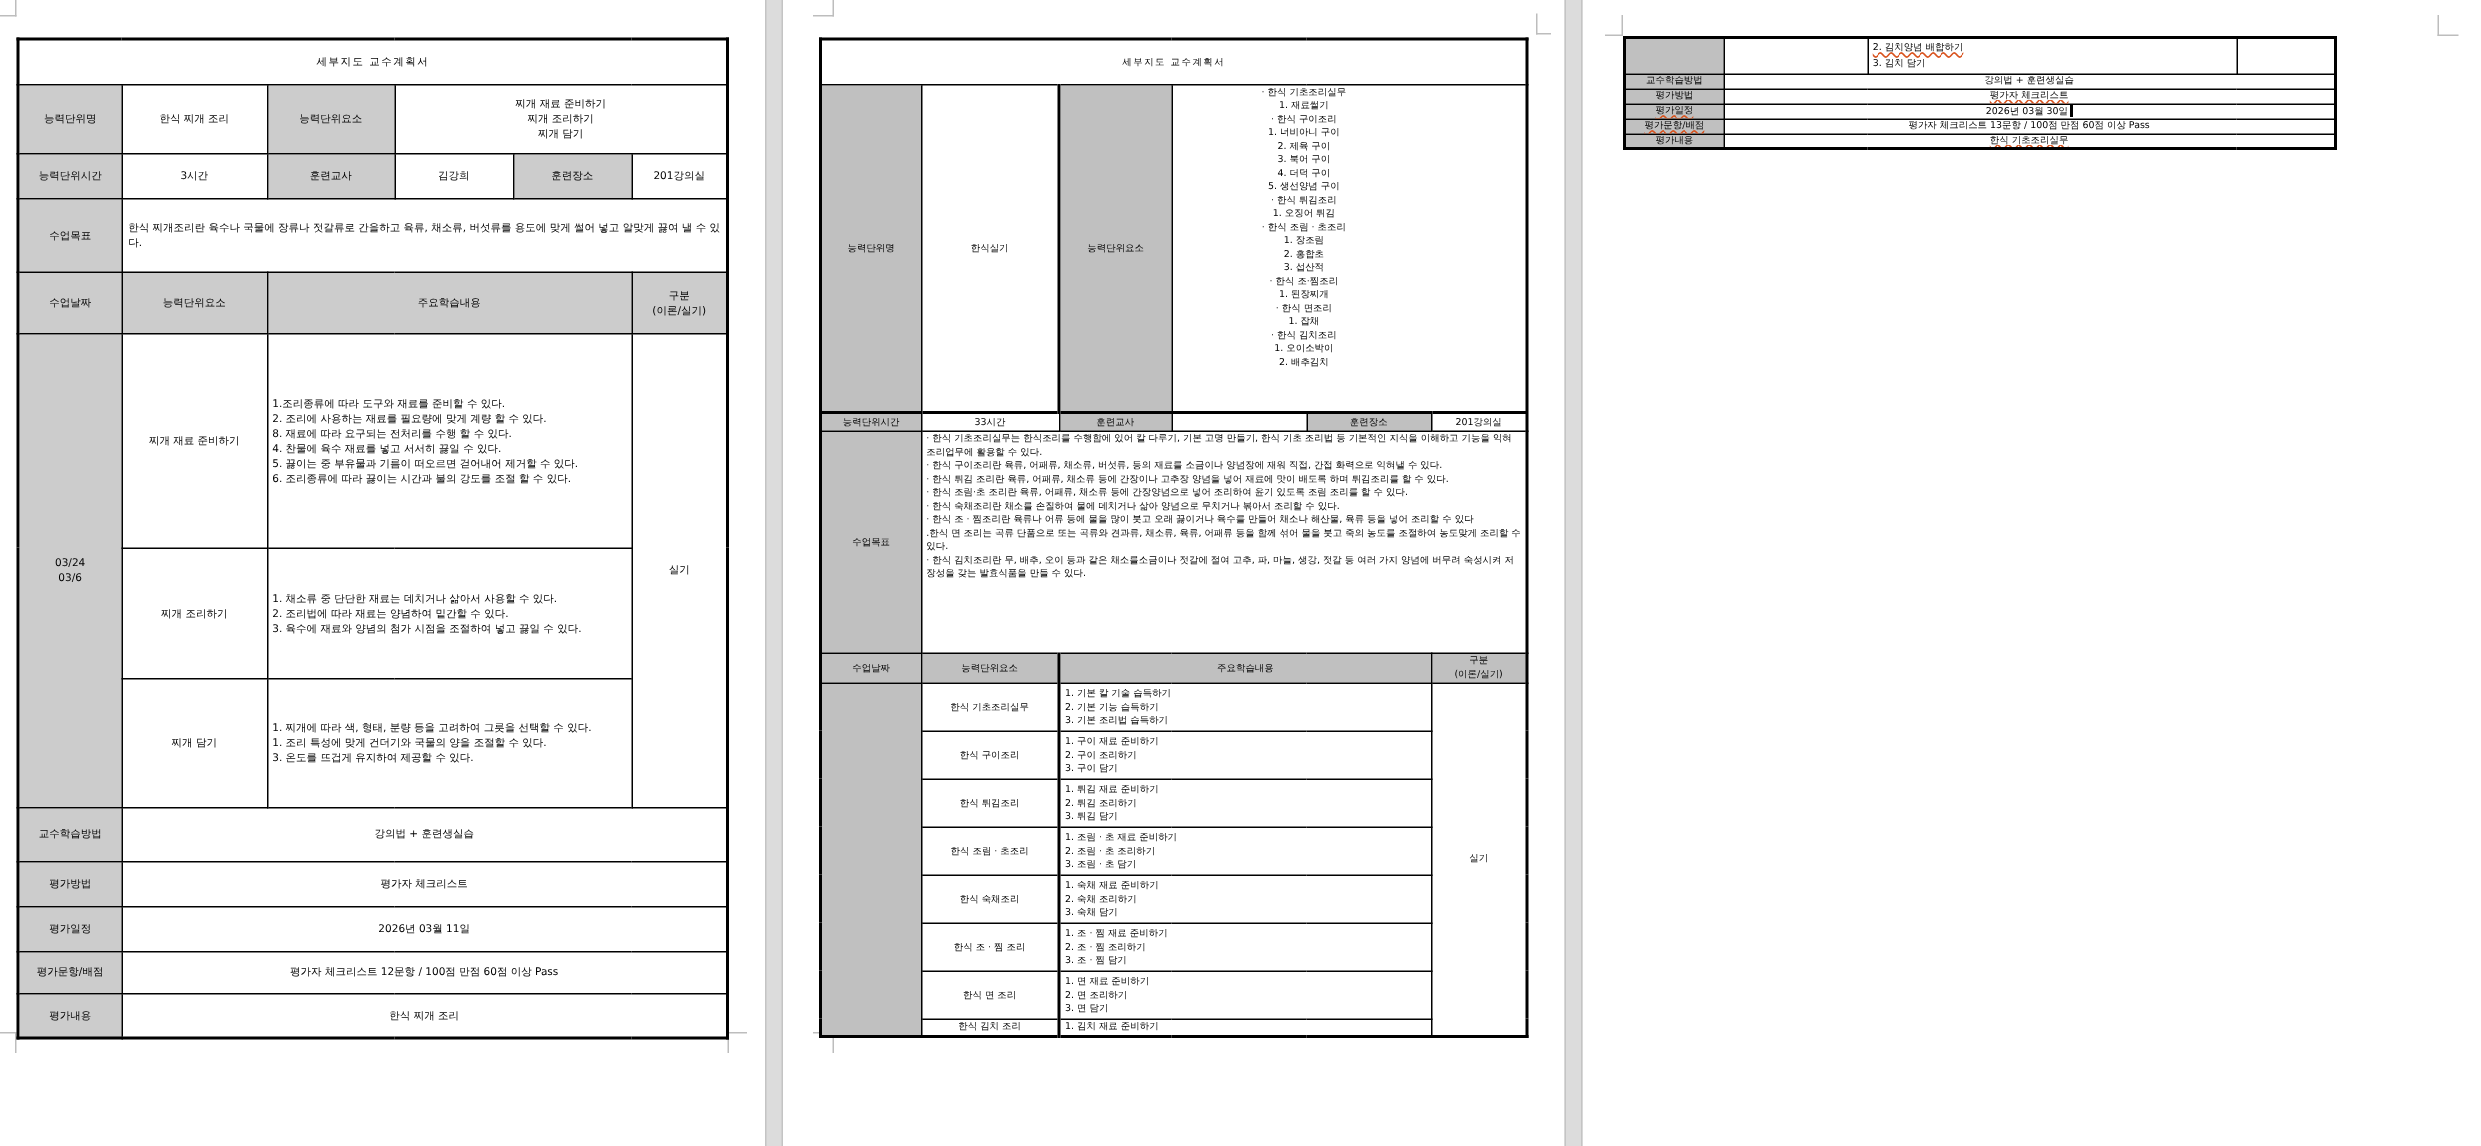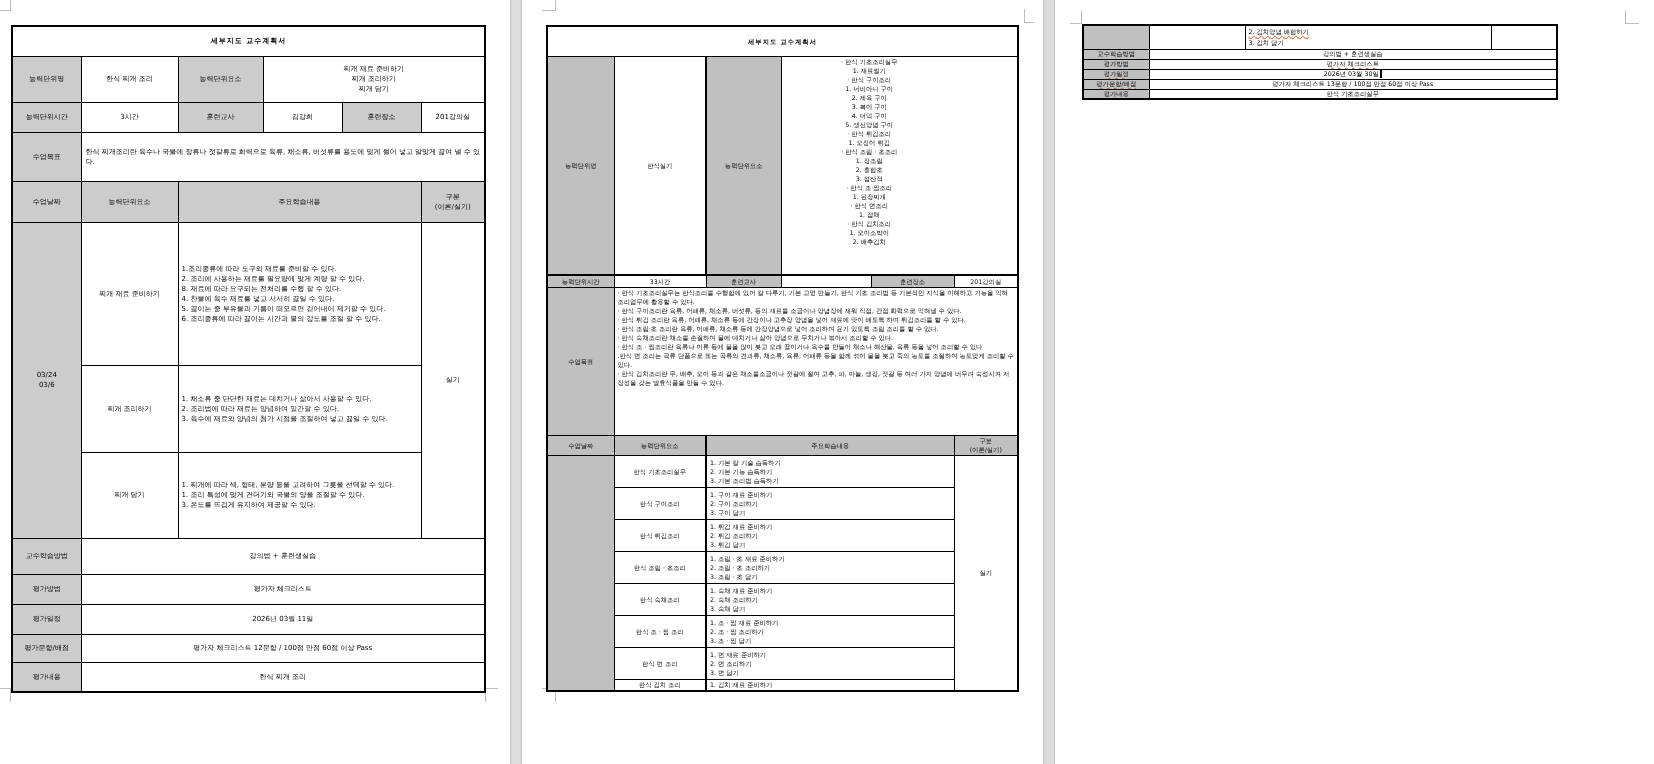--- a/index.html
+++ b/index.html
@@ -13,21 +13,21 @@
   .corner { position: absolute; width: 14px; height: 14px; border-color: #bdbdbd; border-style: solid; border-width: 0; }
   .corner.tl { border-right-width: 1px; border-bottom-width: 1px; }
   .corner.tr { border-left-width: 1px; border-bottom-width: 1px; }
   .corner.bl { border-right-width: 1px; border-top-width: 1px; }
   .corner.br { border-left-width: 1px; border-top-width: 1px; }
 
   table { border-collapse: collapse; table-layout: fixed; position: absolute; }
   td { border: 1px solid #000; text-align: center; vertical-align: middle; overflow: hidden; }
   .hd { background: #cccccc; }
   .hd2 { background: #c0c0c0; }
-  .title { font-size: 20px; height: 30px; letter-spacing: 1px; font-weight: bold; }
+  .title { font-size: 20px; height: 30px; letter-spacing: 1px; }
 
   
   #p1 table { border: 2px solid #000; }
   #p1 td { font-size: 7px; line-height: 10px; }
   .list { text-align: left; padding-left: 3px; font-size: 6.6px; line-height: 10.3px; }
   .goal { text-align: left; padding: 3px 4px; font-size: 7.6px; line-height: 14px; }
 
   
   #p2 table { border: 2px solid #000; }
   #p2 td { font-size: 6.3px; line-height: 9px; }
@@ -77,21 +77,21 @@
     <tr style="height:30px">
       <td class="hd">능력단위시간</td>
       <td>3시간</td>
       <td class="hd">훈련교사</td>
       <td>김강희</td>
       <td class="hd">훈련장소</td>
       <td>201강의실</td>
     </tr>
     <tr style="height:49px">
       <td class="hd">수업목표</td>
-      <td colspan="5" class="goal">한식 찌개조리란 육수나 국물에 장류나 젓갈류로 화력으로 육류, 채소류, 버섯류를 용도에 맞게 썰어 넣고 알맞게 끓여 낼 수 있다.</td>
+      <td colspan="5" class="goal">한식 찌개조리란 육수나 국물에 장류나 젓갈류로 간을하고 육류, 채소류, 버섯류를 용도에 맞게 썰어 넣고 알맞게 끓여 낼 수 있다.</td>
     </tr>
     <tr style="height:41px">
       <td class="hd">수업날짜</td>
       <td class="hd">능력단위요소</td>
       <td colspan="3" class="hd">주요학습내용</td>
       <td class="hd">
         <div>구분</div>
         <div>(이론/실기)</div>
       </td>
     </tr>

